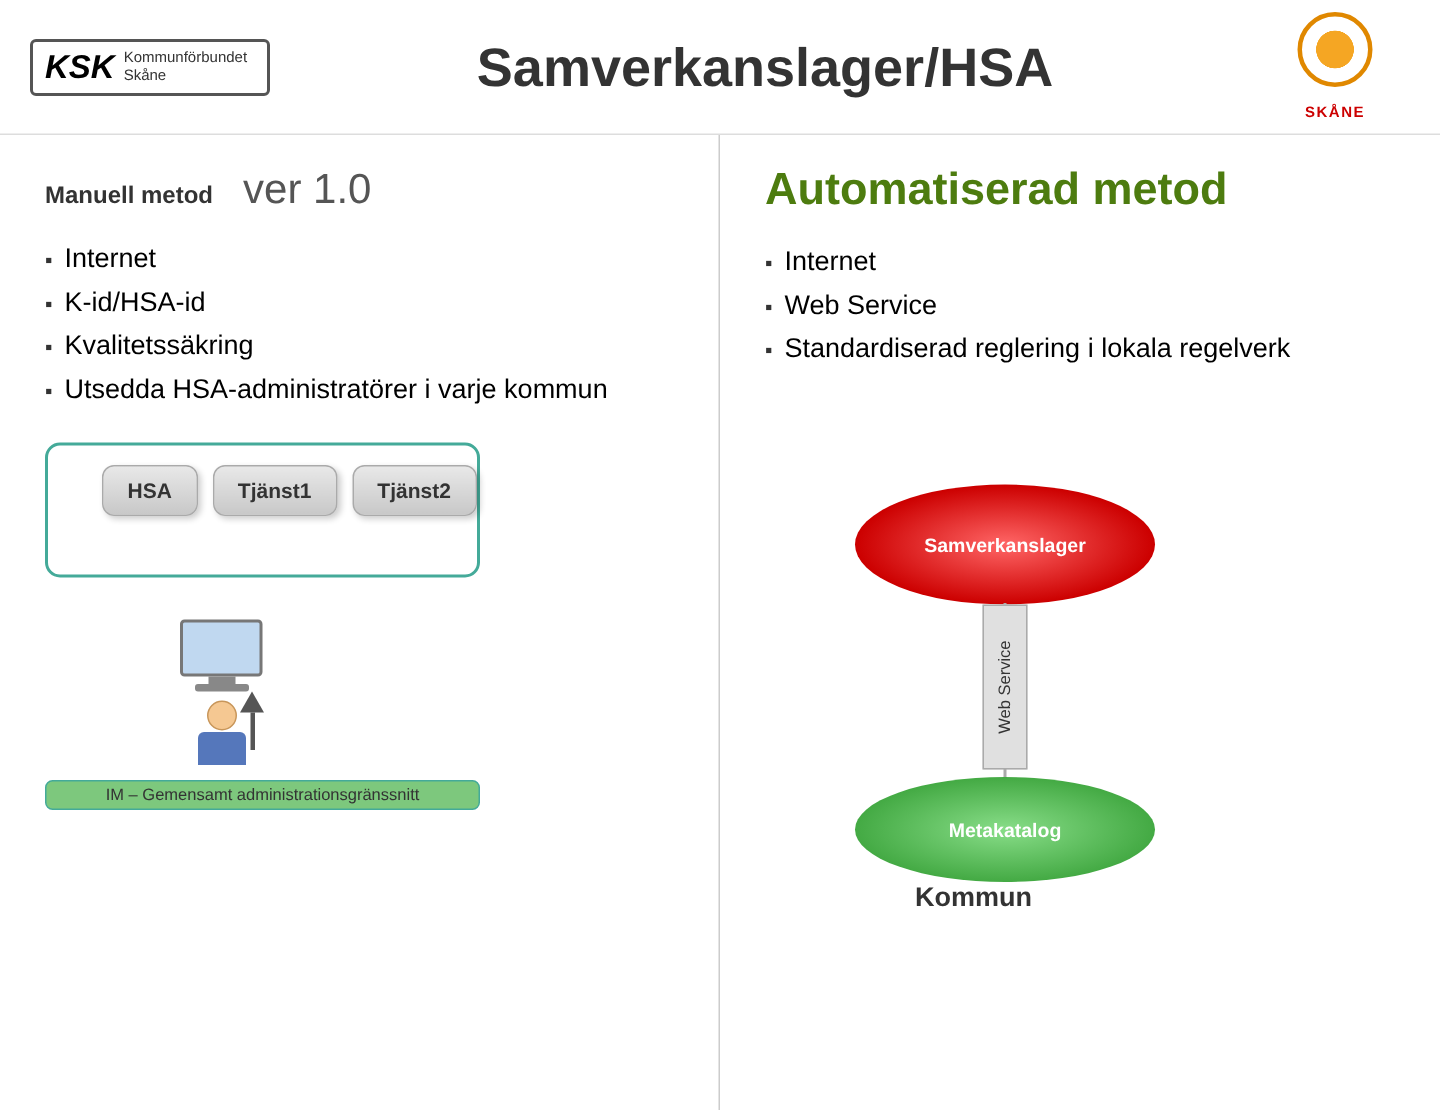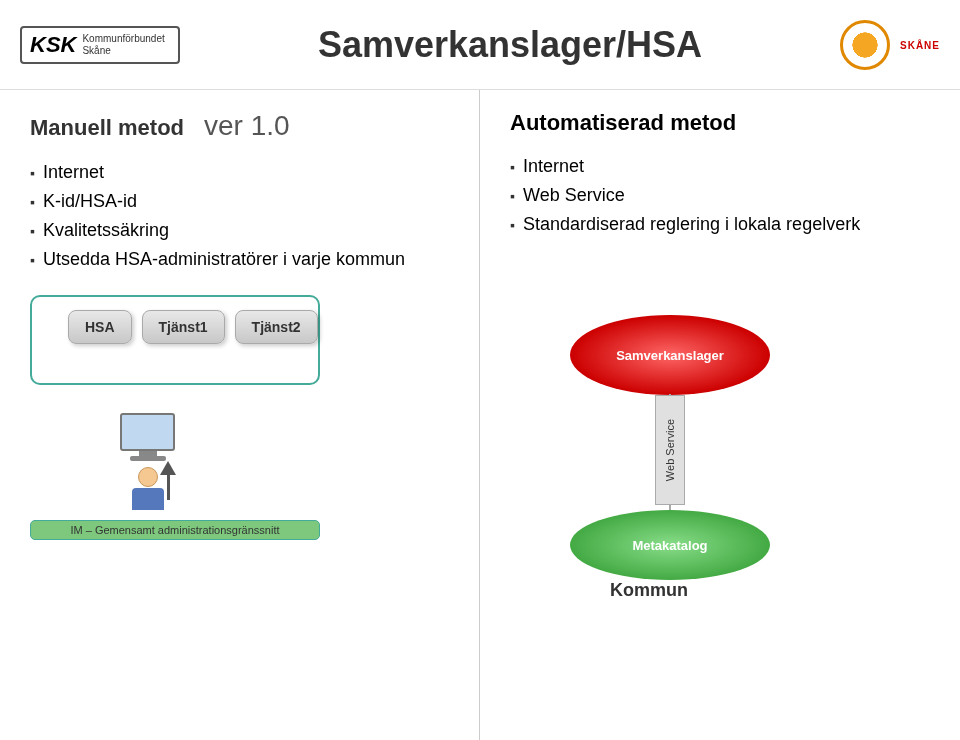--- a/index.html
+++ b/index.html
@@ -56,21 +56,21 @@
     .logo-right {
       width: 100px;
       height: 70px;
       display: flex;
       align-items: center;
       justify-content: center;
     }
     
     .region-logo {
       display: flex;
-      flex-direction: row;
+      flex-direction: column;
       align-items: center;
       gap: 10px;
     }
     .region-sun {
       width: 50px;
       height: 50px;
       background: radial-gradient(circle, #f5a623 40%, transparent 41%);
       border-radius: 50%;
       position: relative;
       border: 3px solid #e08800;
@@ -95,21 +95,21 @@
       padding: 20px 30px;
       border-right: 1px solid #ccc;
     }
     .method-header {
       display: flex;
       align-items: baseline;
       gap: 20px;
       margin-bottom: 20px;
     }
     .method-title {
-      font-size: 22px;
+      font-size: 16px;
       font-weight: bold;
       color: #333;
     }
     .version-label {
       font-size: 28px;
       color: #555;
     }
 
     .bullet-list {
       list-style: none;
@@ -205,23 +205,23 @@
       border-right: 8px solid transparent;
       border-bottom: 14px solid #555;
     }
 
     
     .right-panel {
       flex: 1;
       padding: 20px 30px;
     }
     .auto-method-title {
-      font-size: 22px;
-      font-weight: bold;
-      color: #000000;
+      font-size: 30px;
+      font-weight: bold;
+      color: #4d7c0f;
       margin-bottom: 20px;
     }
 
     
     .diagram-right {
       position: relative;
       margin-top: 80px;
       height: 280px;
     }
 

